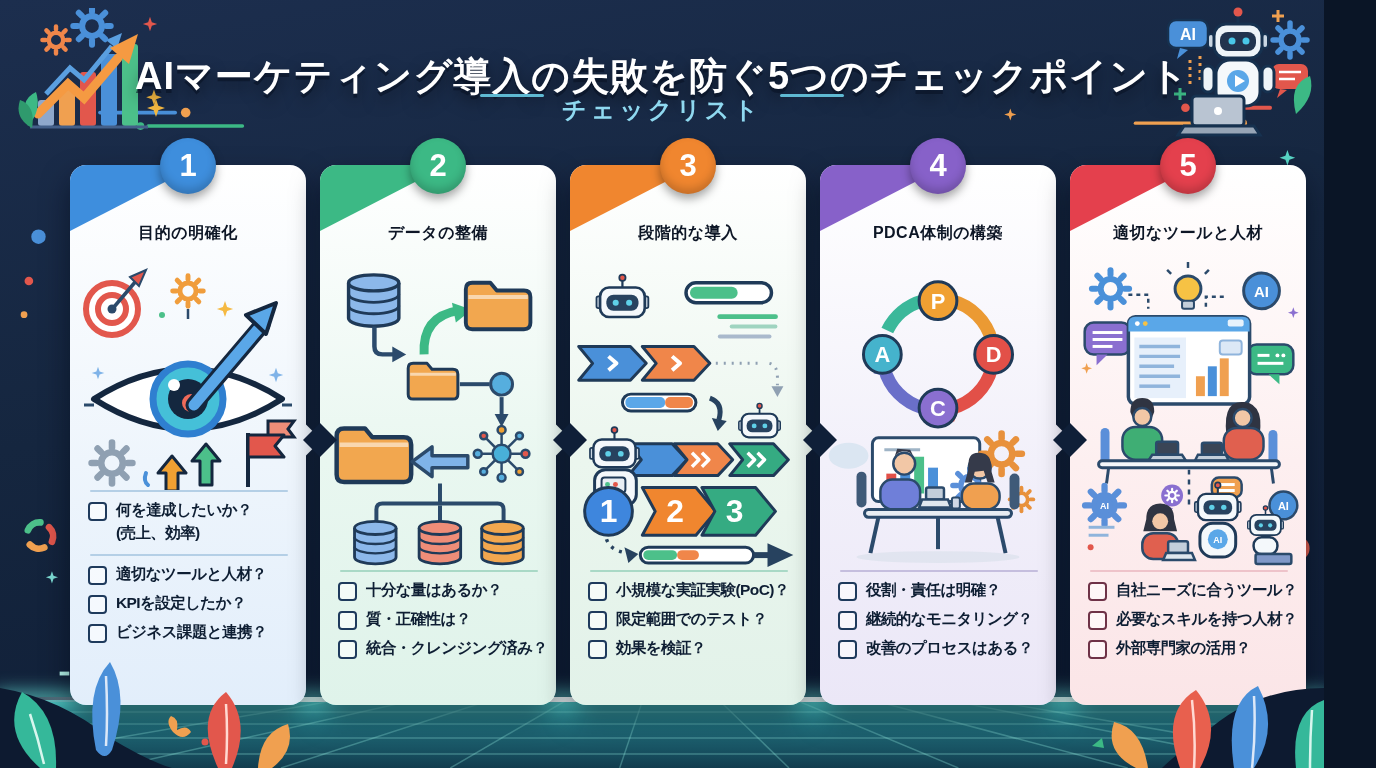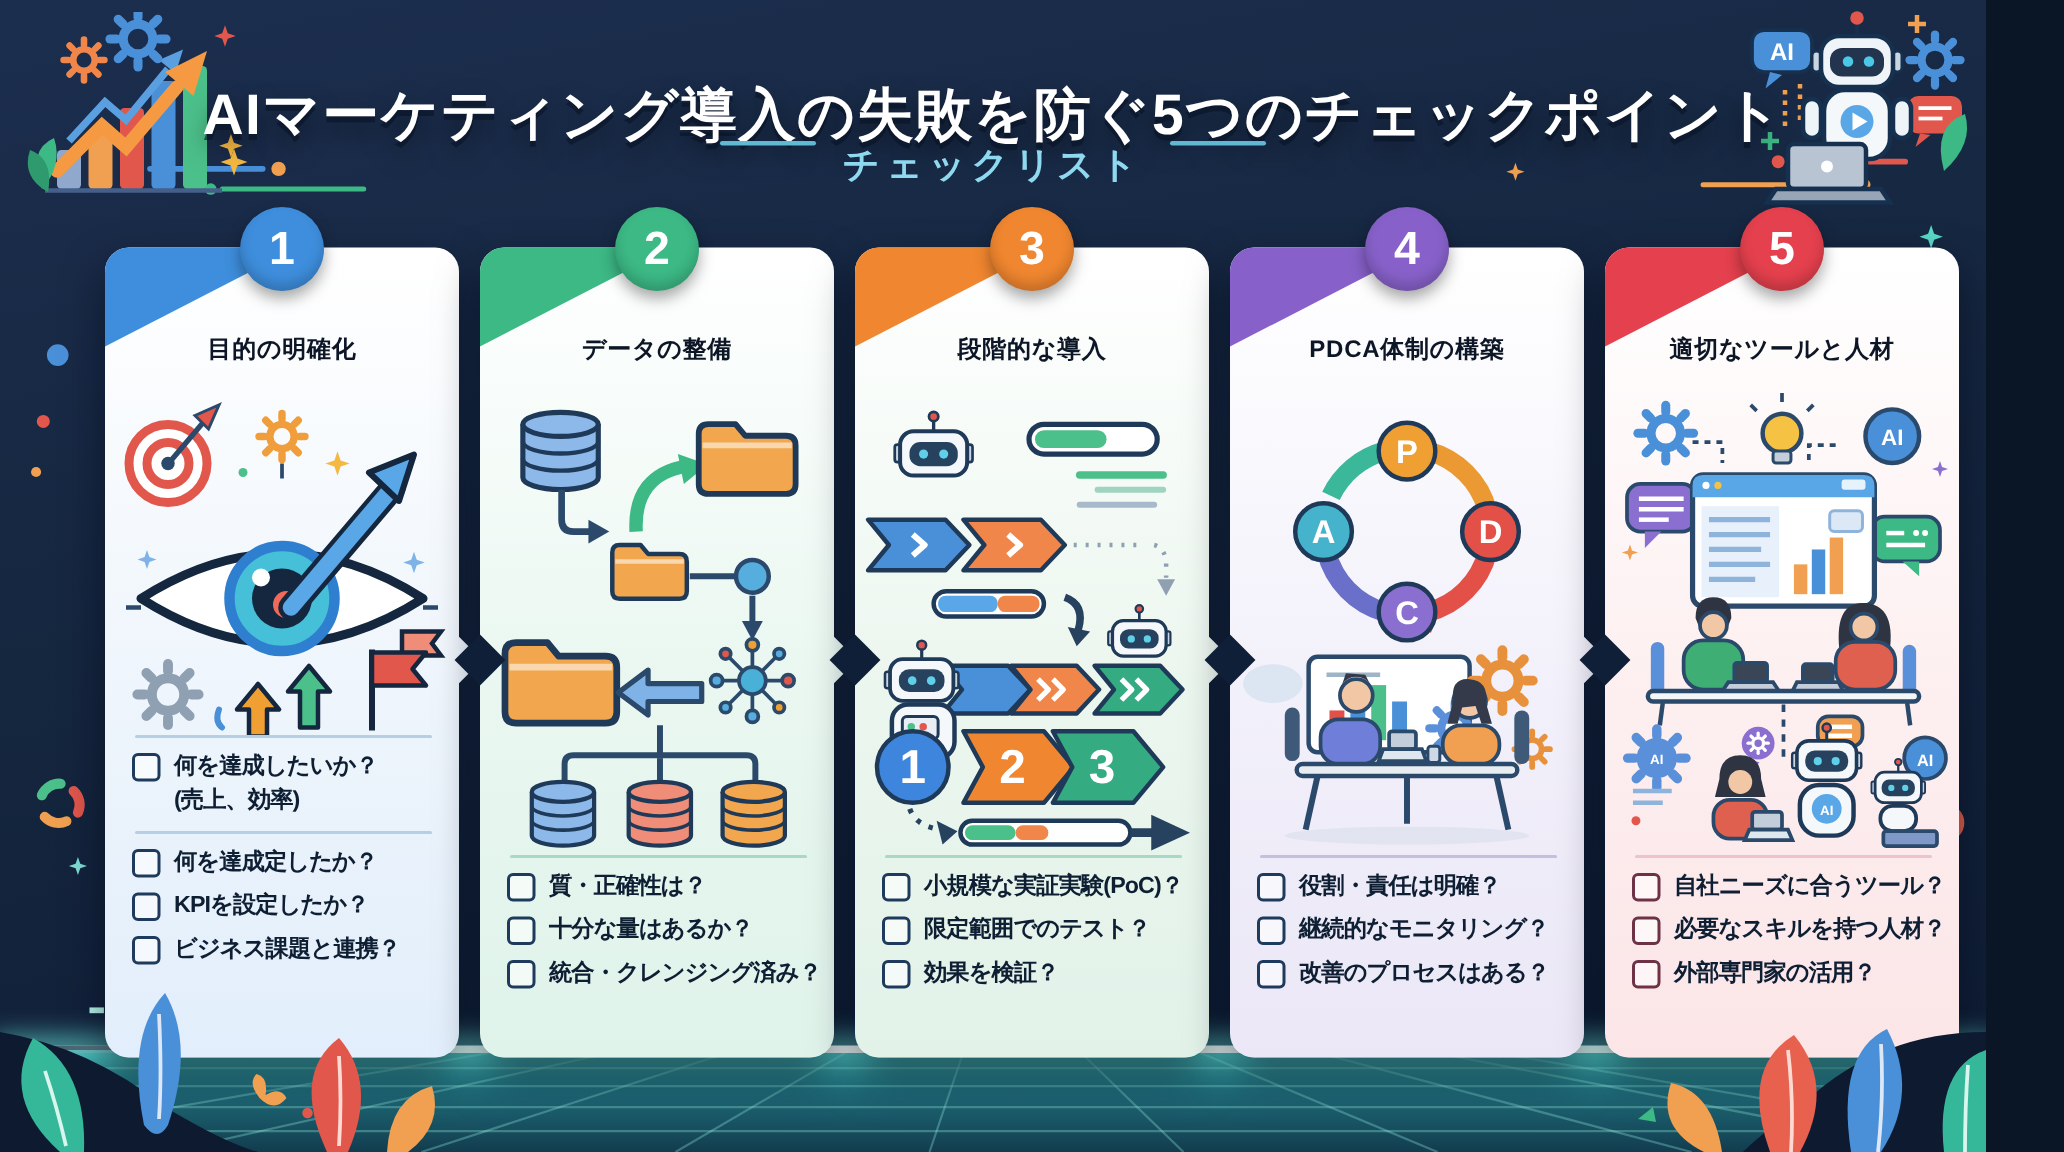--- a/index.html
+++ b/index.html
@@ -272,21 +272,21 @@
     <div class="checks">
       <div class="divider"></div>
       <div class="crow">
         <span class="cbox"></span>
         <span class="ctext">何を達成したいか？</span>
       </div>
       <div class="csub">(売上、効率)</div>
       <div class="divider" style="margin-top:10px"></div>
       <div class="crow">
         <span class="cbox"></span>
-        <span class="ctext">何を達成定したか？</span>
+        <span class="ctext">適切なツールと人材？</span>
       </div>
       <div class="crow">
         <span class="cbox"></span>
         <span class="ctext">KPIを設定したか？</span>
       </div>
       <div class="crow">
         <span class="cbox"></span>
         <span class="ctext">ビジネス課題と連携？</span>
       </div>
     </div>
@@ -336,25 +336,25 @@
       <path d="M120 226 v20 M56 266 v-14 q0 -6 6 -6 h116 q6 0 6 6 v14" fill="none" stroke="#2b4a6b" stroke-width="4"></path>
       <line x1="120" y1="248" x2="120" y2="264" stroke="#2b4a6b" stroke-width="4"></line>
       <use href="#db44" transform="translate(34,264) scale(0.95)" color="#8cb8ea"></use>
       <use href="#db44" transform="translate(99,264) scale(0.95)" color="#ef8d78"></use>
       <use href="#db44" transform="translate(162,264) scale(0.95)" color="#f2a74f"></use>
     </svg>
     <div class="checks">
       <div class="divider"></div>
       <div class="crow">
         <span class="cbox"></span>
+        <span class="ctext">十分な量はあるか？</span>
+      </div>
+      <div class="crow">
+        <span class="cbox"></span>
         <span class="ctext">質・正確性は？</span>
-      </div>
-      <div class="crow">
-        <span class="cbox"></span>
-        <span class="ctext">十分な量はあるか？</span>
       </div>
       <div class="crow">
         <span class="cbox"></span>
         <span class="ctext">統合・クレンジング済み？</span>
       </div>
     </div>
   </div>
   <div class="badge">2</div>
 </section>
 

